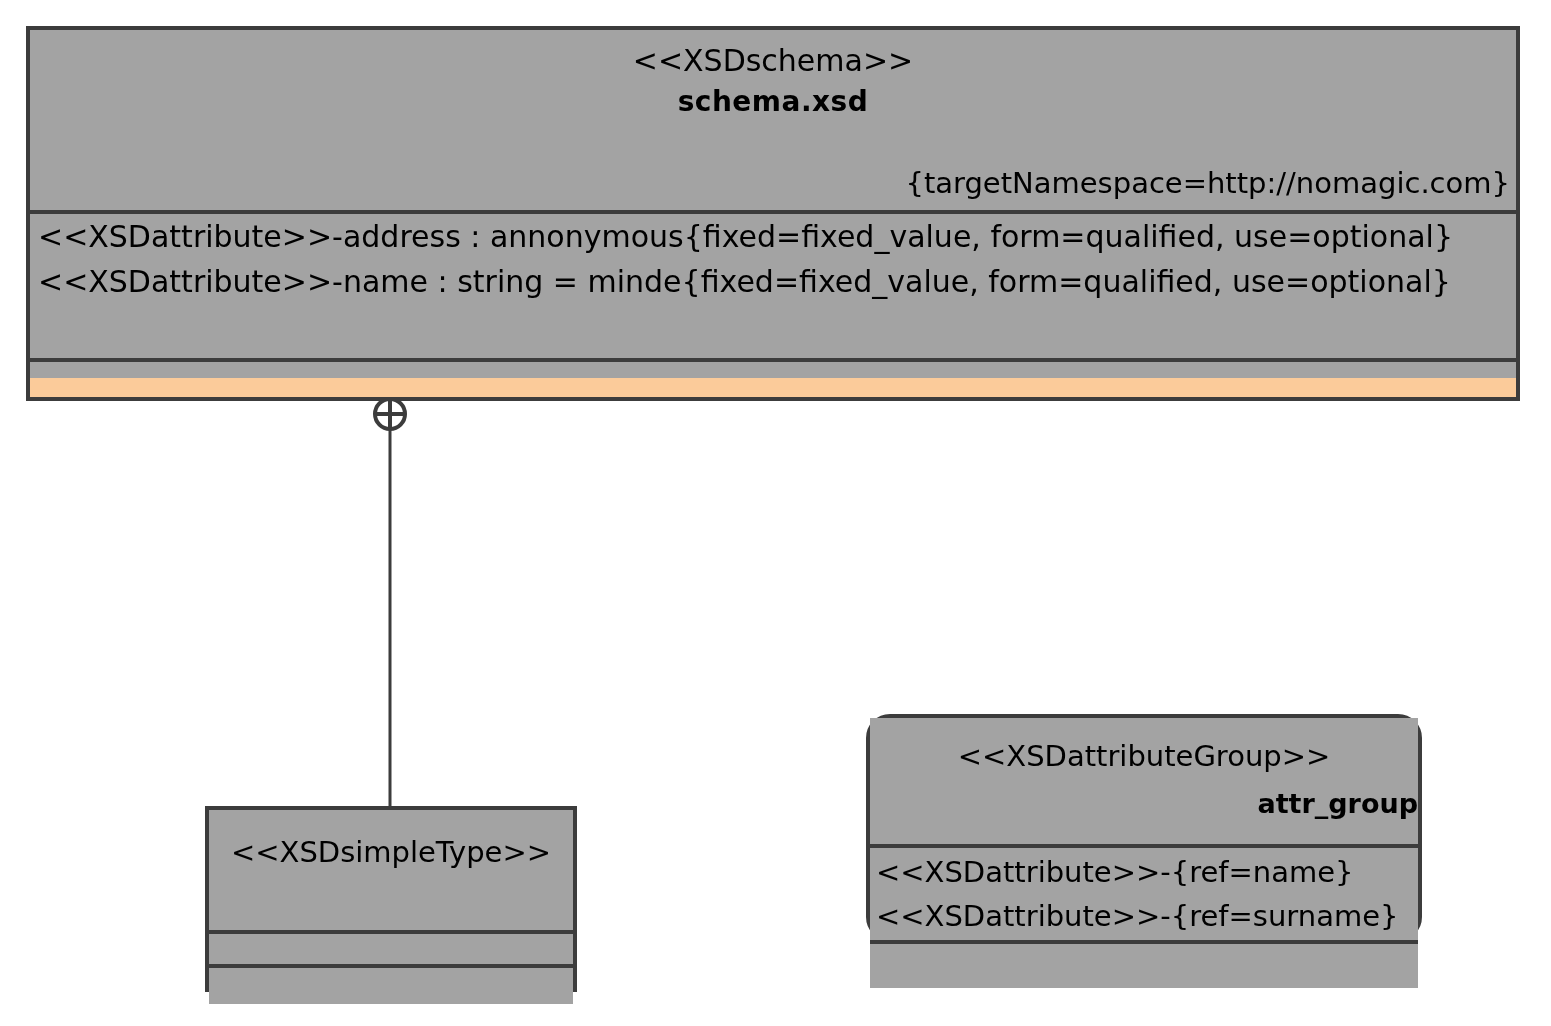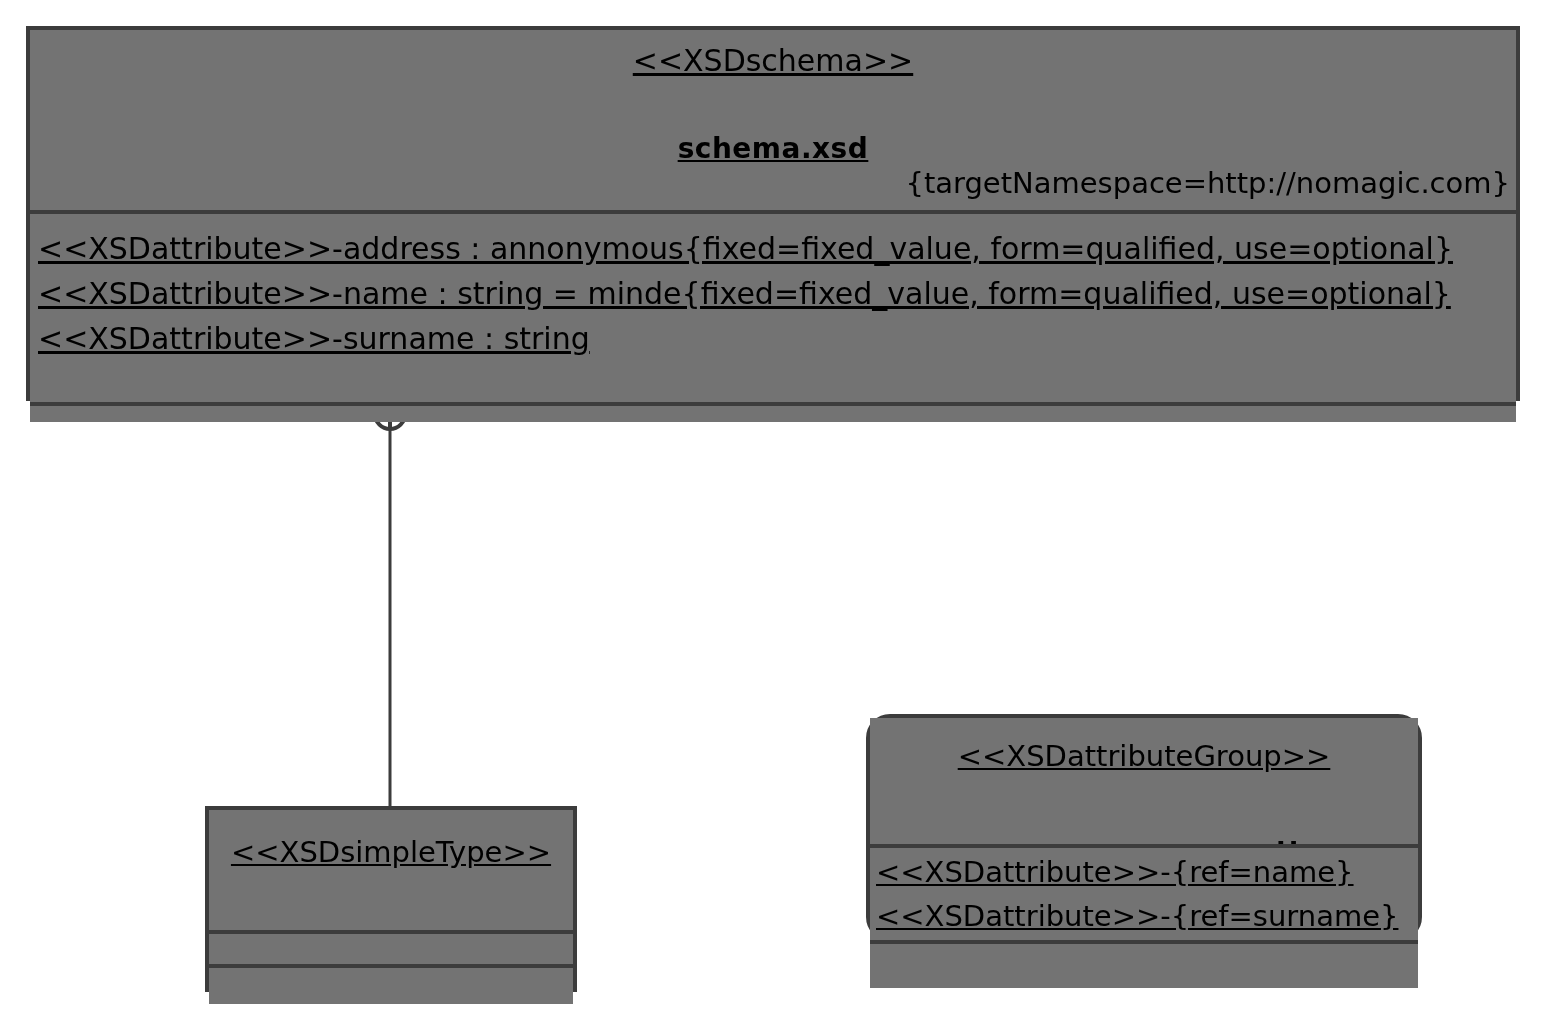--- a/index.html
+++ b/index.html
@@ -23,40 +23,38 @@
 
   
   .uml-box {
     position: absolute;
     background: #fbcb9a;
     border: 4px solid #3c3c3c;
     box-sizing: border-box;
   }
   .compartment {
     box-sizing: border-box;
-    background: #737373;
+    background: #a3a3a3;
     overflow: hidden;
-    text-decoration: underline;
   }
   .compartment + .compartment {
     border-top: 4px solid #3c3c3c;
   }
 
   .stereotype {
     text-align: center;
     font-weight: normal;
     color: #000000;
     white-space: nowrap;
   }
   .classname {
     text-align: center;
     font-weight: bold;
     color: #000000;
     white-space: nowrap;
-    margin-top: 47px;
   }
   .tagged-values {
     text-align: left;
     color: #000000;
     white-space: nowrap;
   }
   .feature-line {
     text-align: left;
     color: #000000;
     white-space: nowrap;
@@ -77,22 +75,22 @@
   #schema-box .stereotype { font-size: 30px; line-height: 38px; }
   #schema-box .classname  { font-size: 28px; line-height: 44px; letter-spacing: 0.5px; }
   #schema-box .tagged-values {
     font-size: 29px;
     line-height: 34px;
     position: absolute;
     right: 6px;
     bottom: 10px;
   }
   #schema-box .c-attrs {
-    height: 192px;
-    padding: 12px 8px 0 8px;
+    height: 148px;
+    padding: 0 8px 0 8px;
   }
   #schema-box .feature-line {
     font-size: 30px;
     line-height: 45px;
   }
   #schema-box .c-ops    { height: 20px; }
 
   
   #simpletype-box {
     left: 205px;
@@ -155,21 +153,20 @@
 
     <div class="compartment c-header">
       <div class="stereotype">&lt;&lt;XSDschema&gt;&gt;</div>
       <div class="classname">schema.xsd</div>
       <div class="tagged-values">{targetNamespace=http://nomagic.com}</div>
     </div>
 
     <div class="compartment c-attrs">
       <div class="feature-line">&lt;&lt;XSDattribute&gt;&gt;-address : annonymous{fixed=fixed_value, form=qualified, use=optional}</div>
       <div class="feature-line">&lt;&lt;XSDattribute&gt;&gt;-name : string = minde{fixed=fixed_value, form=qualified, use=optional}</div>
-      <div class="feature-line">&lt;&lt;XSDattribute&gt;&gt;-surname : string</div>
     </div>
 
     <div class="compartment c-ops"></div>
   </div>
 
   <div class="uml-box" id="simpletype-box">
 
     <div class="compartment c-header">
       <div class="stereotype">&lt;&lt;XSDsimpleType&gt;&gt;</div>
     </div>

